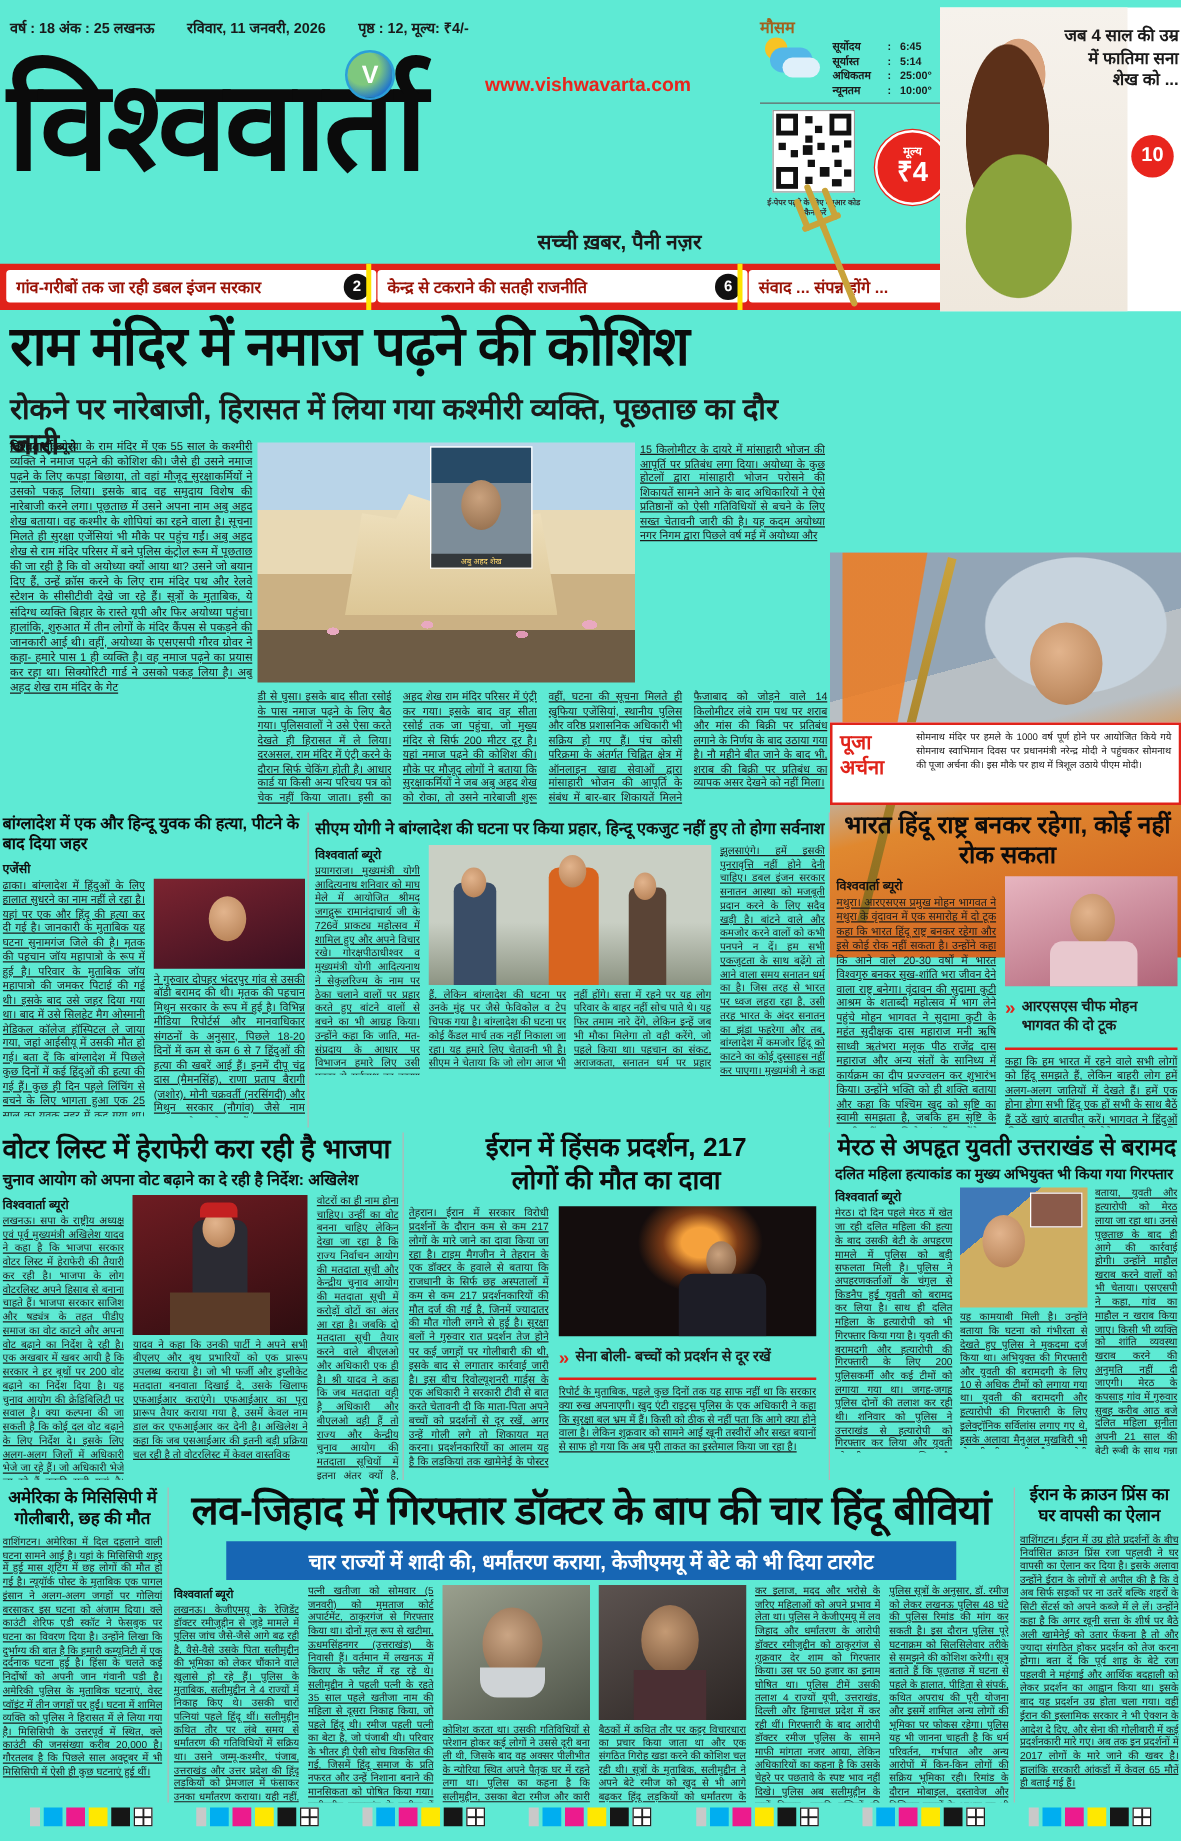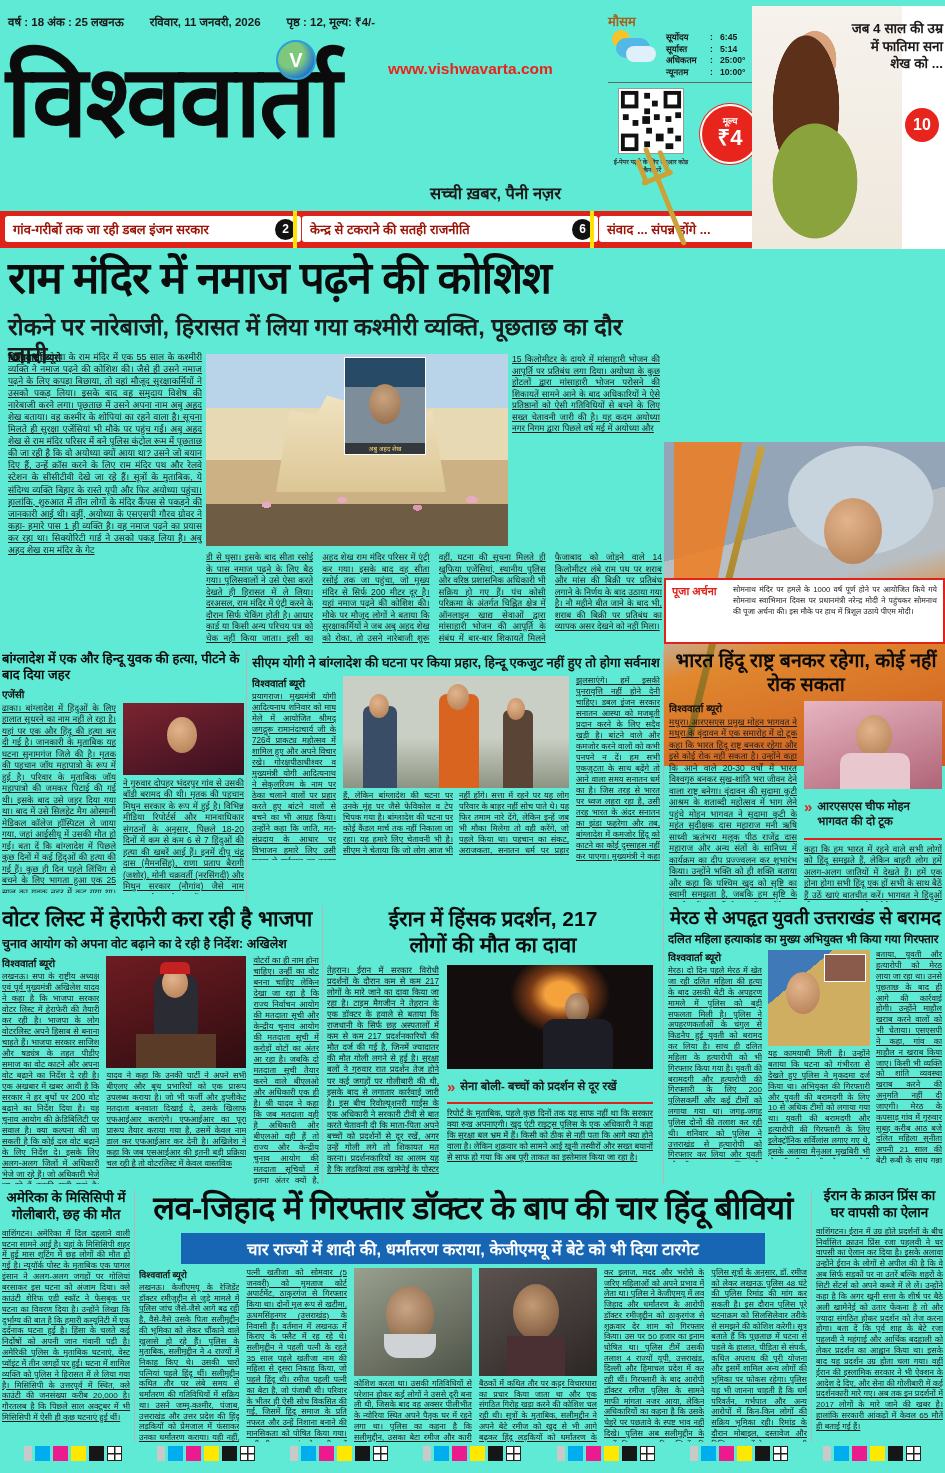--- a/index.html
+++ b/index.html
@@ -77,21 +77,21 @@
   .lead-bcols div{flex:1;}
   .modi-photo{left:664px;top:250px;width:281px;height:324px;background:
       radial-gradient(120px 90px at 70% 18%,#c7d3dd 0 60%,transparent 61%),
       linear-gradient(165deg,#93a5b6 0 30%,#b8bfc4 30% 45%,#e0882f 60%,#cf5a1f 100%);}
   .modi-face{left:160px;top:56px;width:58px;height:66px;}
   .modi-flag{position:absolute;left:10px;top:0;width:70px;height:150px;background:
       linear-gradient(100deg,#f07c1f 0 70%,transparent 71%);opacity:.85;}
   .modi-staff{position:absolute;left:58px;top:0;width:7px;height:300px;background:linear-gradient(#caa23c,#8a6a1e);transform:rotate(14deg);}
   .modi-cap{left:664px;top:578px;width:281px;height:66px;border:2px solid #e0231a;background:#fff;
             display:flex;gap:7px;padding:5px 6px;box-sizing:border-box;}
-  .modi-cap .t{color:#e0231a;font-size:11px;font-weight:800;width:54px;line-height:1.25;flex:0 0 auto;}
+  .modi-cap .t{color:#e0231a;font-size:16px;font-weight:800;width:54px;line-height:1.25;flex:0 0 auto;}
   .modi-cap .c{font-size:7.7px;line-height:1.4;text-align:justify;}
   
   .h-band{font-weight:800;line-height:1.25;color:#0c0c0c;}
   .subhead{font-weight:700;color:#111;}
   .pullq{border-bottom:2.5px solid #e0231a;padding:6px 0 8px 0;margin:4px 0;}
   .pullq .pq-inner{display:flex;gap:5px;font-size:11.5px;font-weight:800;line-height:1.35;}
   .chev{color:#e0231a;font-size:15px;line-height:1;flex:0 0 auto;}
   .bluebar{background:#1766b4;color:#fff;font-size:16.5px;font-weight:800;text-align:center;
            padding:4px 0;margin:5px 42px 4px 42px;}
   

